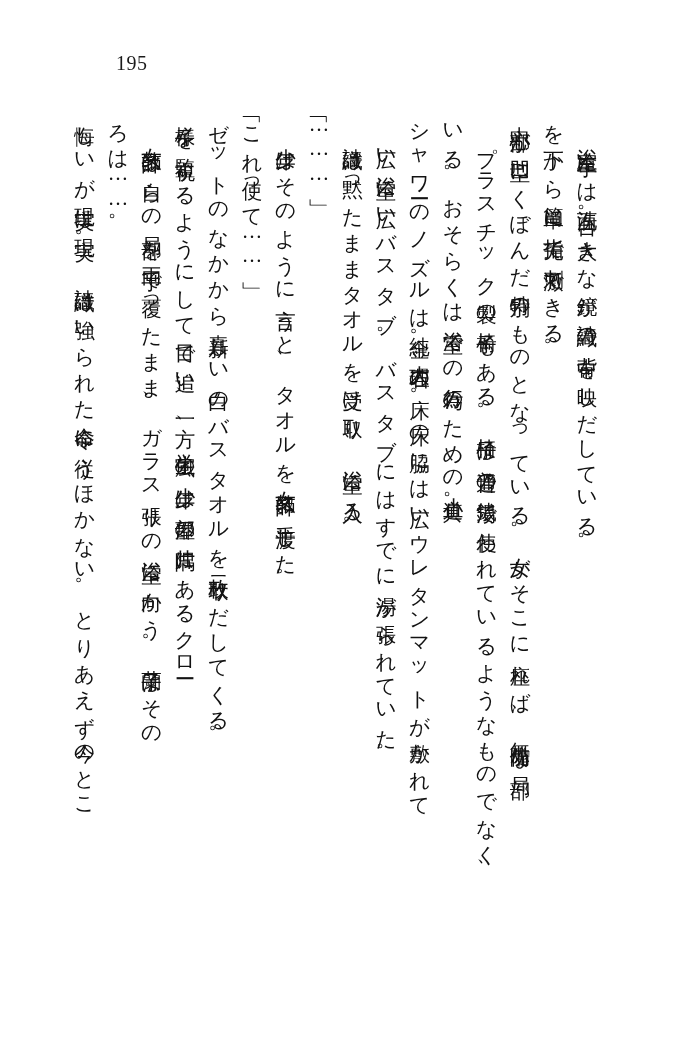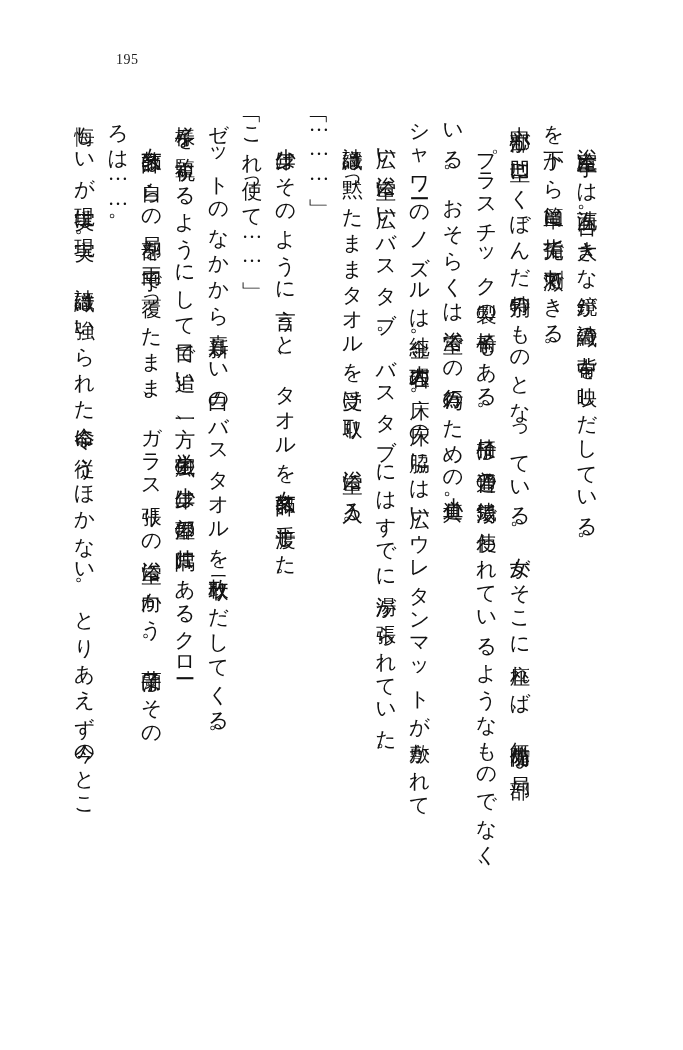--- a/index.html
+++ b/index.html
@@ -15,21 +15,21 @@
     position: relative;
     width: 683px;
     height: 1050px;
     background: #ffffff;
     overflow: hidden;
   }
   #page-number {
     position: absolute;
     top: 52px;
     left: 116px;
-    font-size: 14px;
+    font-size: 20px;
     letter-spacing: 0.5px;
     color: #1a1a1a;
     font-family: "Liberation Serif", "DejaVu Serif", serif;
   }
   #text-block {
     position: absolute;
     top: 110px;
     right: 86px;
     height: 680px;
     display: flex;

